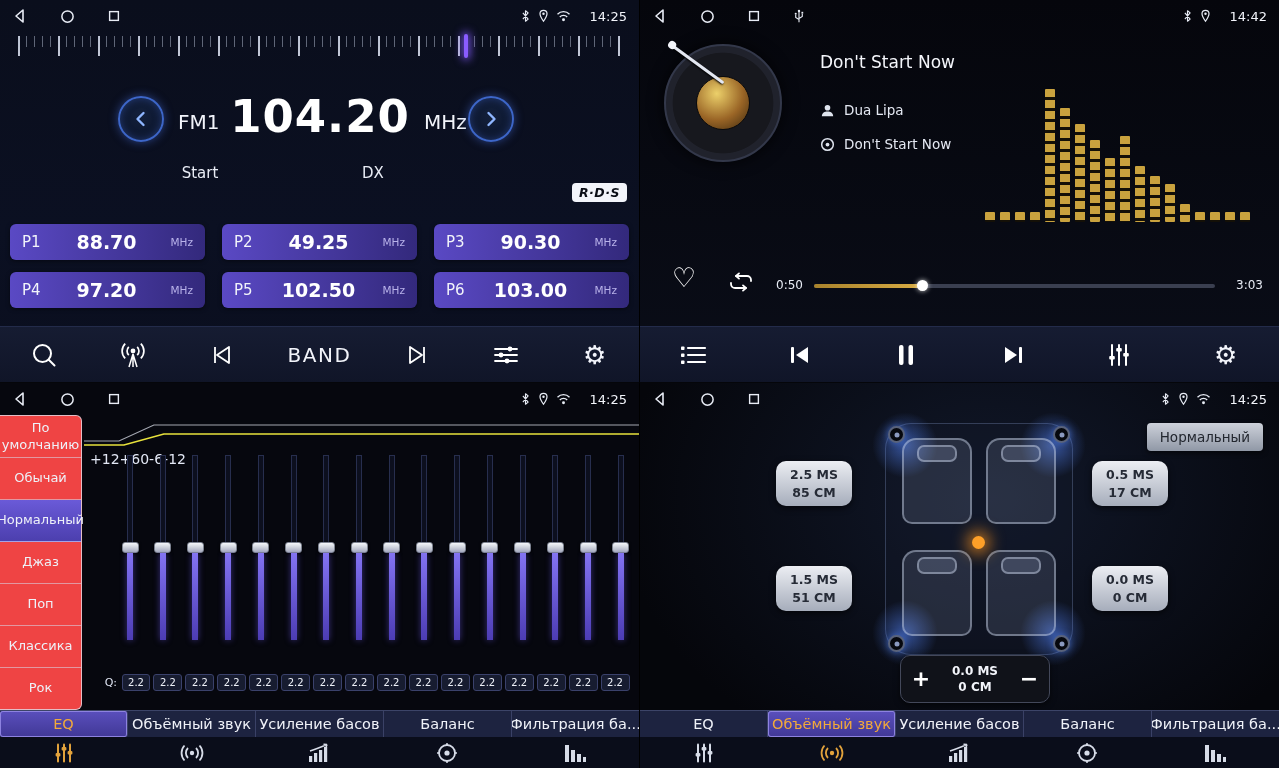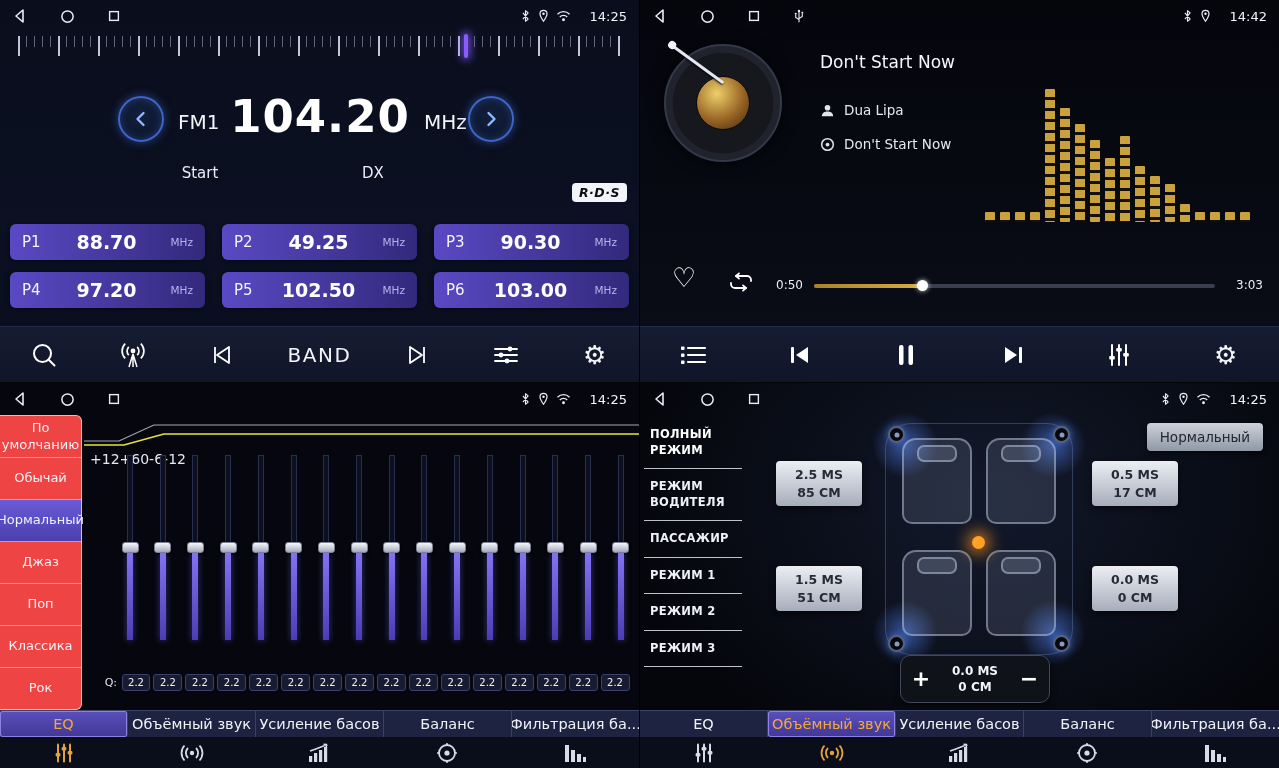--- a/index.html
+++ b/index.html
@@ -94,21 +94,21 @@
 .cabin{position:absolute;left:245px;top:40px;width:188px;height:232px;border-radius:26px;border:1px solid rgba(140,160,210,.3);background:rgba(20,26,42,.35)}
 .seat{position:absolute;width:70px;height:86px;border:2px solid rgba(205,215,235,.45);border-radius:14px 14px 10px 10px;background:rgba(160,175,205,.16)}
 .seat::before{content:"";position:absolute;left:50%;top:5px;transform:translateX(-50%);width:36px;height:13px;border-radius:7px;border:2px solid rgba(205,215,235,.45);background:rgba(150,165,195,.22)}
 .seat.fl{left:16px;top:14px}.seat.fr{left:100px;top:14px}.seat.rl{left:16px;top:126px}.seat.rr{left:100px;top:126px}
 .glow{position:absolute;width:66px;height:66px;border-radius:50%;background:radial-gradient(circle,rgba(85,135,255,.55),transparent 70%)}
 .glow.g1{left:-14px;top:-12px}.glow.g2{right:-14px;top:-12px}.glow.g3{left:-14px;bottom:-12px}.glow.g4{right:-14px;bottom:-12px}
 .spk{position:absolute;width:17px;height:17px;border-radius:50%;background:#06080e;border:2px solid #59627a;box-shadow:0 0 7px rgba(90,140,255,.6)}
 .spk::after{content:"";position:absolute;left:50%;top:50%;width:5px;height:5px;border-radius:50%;background:#8b9ac0;transform:translate(-50%,-50%)}
 .spk.s1{left:2px;top:2px}.spk.s2{right:2px;top:2px}.spk.s3{left:2px;bottom:2px}.spk.s4{right:2px;bottom:2px}
 .odot{position:absolute;left:86px;top:112px;width:13px;height:13px;border-radius:50%;background:#ffa028;box-shadow:0 0 15px 5px rgba(255,150,30,.7)}
-.delaybtn{position:absolute;width:86px;padding:5px 0;text-align:center;background:linear-gradient(180deg,#eceef3,#a6adbb);color:#262b36;font-size:12.5px;font-weight:bold;border-radius:4px;line-height:1.4;box-shadow:0 2px 6px rgba(0,0,0,.65)}
+.delaybtn{position:absolute;width:76px;padding:5px 0;text-align:center;background:linear-gradient(180deg,#eceef3,#a6adbb);color:#262b36;font-size:12.5px;font-weight:bold;border-radius:10px;line-height:1.4;box-shadow:0 2px 6px rgba(0,0,0,.65)}
 .delaybtn.fl{left:136px;top:78px}.delaybtn.fr{left:452px;top:78px}.delaybtn.rl{left:136px;top:183px}.delaybtn.rr{left:452px;top:183px}
 .adjuster{position:absolute;left:260px;top:272px;width:150px;height:48px;background:#101219;border:1px solid #43485a;border-radius:10px;display:flex;align-items:center;box-shadow:0 2px 6px rgba(0,0,0,.6)}
 .adj-btn{width:40px;text-align:center;font-size:22px;font-weight:bold;color:#fff;line-height:1}
 .adj-val{flex:1;text-align:center;font-size:12px;font-weight:bold;line-height:1.35;color:#f2f4fa}
 svg{display:block}
 </style>
 </head>
 <body>
 
 <div class="root">
@@ -687,28 +687,20 @@
             <svg width="15" height="12" viewBox="0 0 16 13">
               <path d="M1.5 4.5 A9 9 0 0 1 14.5 4.5" fill="none" stroke="#e8ecf5" stroke-width="1.5"></path>
               <path d="M4 7.5 A5.5 5.5 0 0 1 12 7.5" fill="none" stroke="#e8ecf5" stroke-width="1.5"></path>
               <circle cx="8" cy="10.6" r="1.6" fill="#e8ecf5"></circle>
             </svg>
           </span>
         <span class="sb-time">14:25</span>
       </div>
     </div>
 
-    <div class="mode-list" id="mode-list">
-        <div class="mode selected">ПОЛНЫЙ РЕЖИМ</div>
-        <div class="mode">РЕЖИМ ВОДИТЕЛЯ</div>
-        <div class="mode">ПАССАЖИР</div>
-        <div class="mode">РЕЖИМ 1</div>
-        <div class="mode">РЕЖИМ 2</div>
-        <div class="mode">РЕЖИМ 3</div>
-      </div>
     <button class="normal-btn">Нормальный</button>
 
     <div class="cabin">
       <div class="glow g1"></div>
       <div class="glow g2"></div>
       <div class="glow g3"></div>
       <div class="glow g4"></div>
       <div class="seat fl"></div>
       <div class="seat fr"></div>
       <div class="seat rl"></div>

